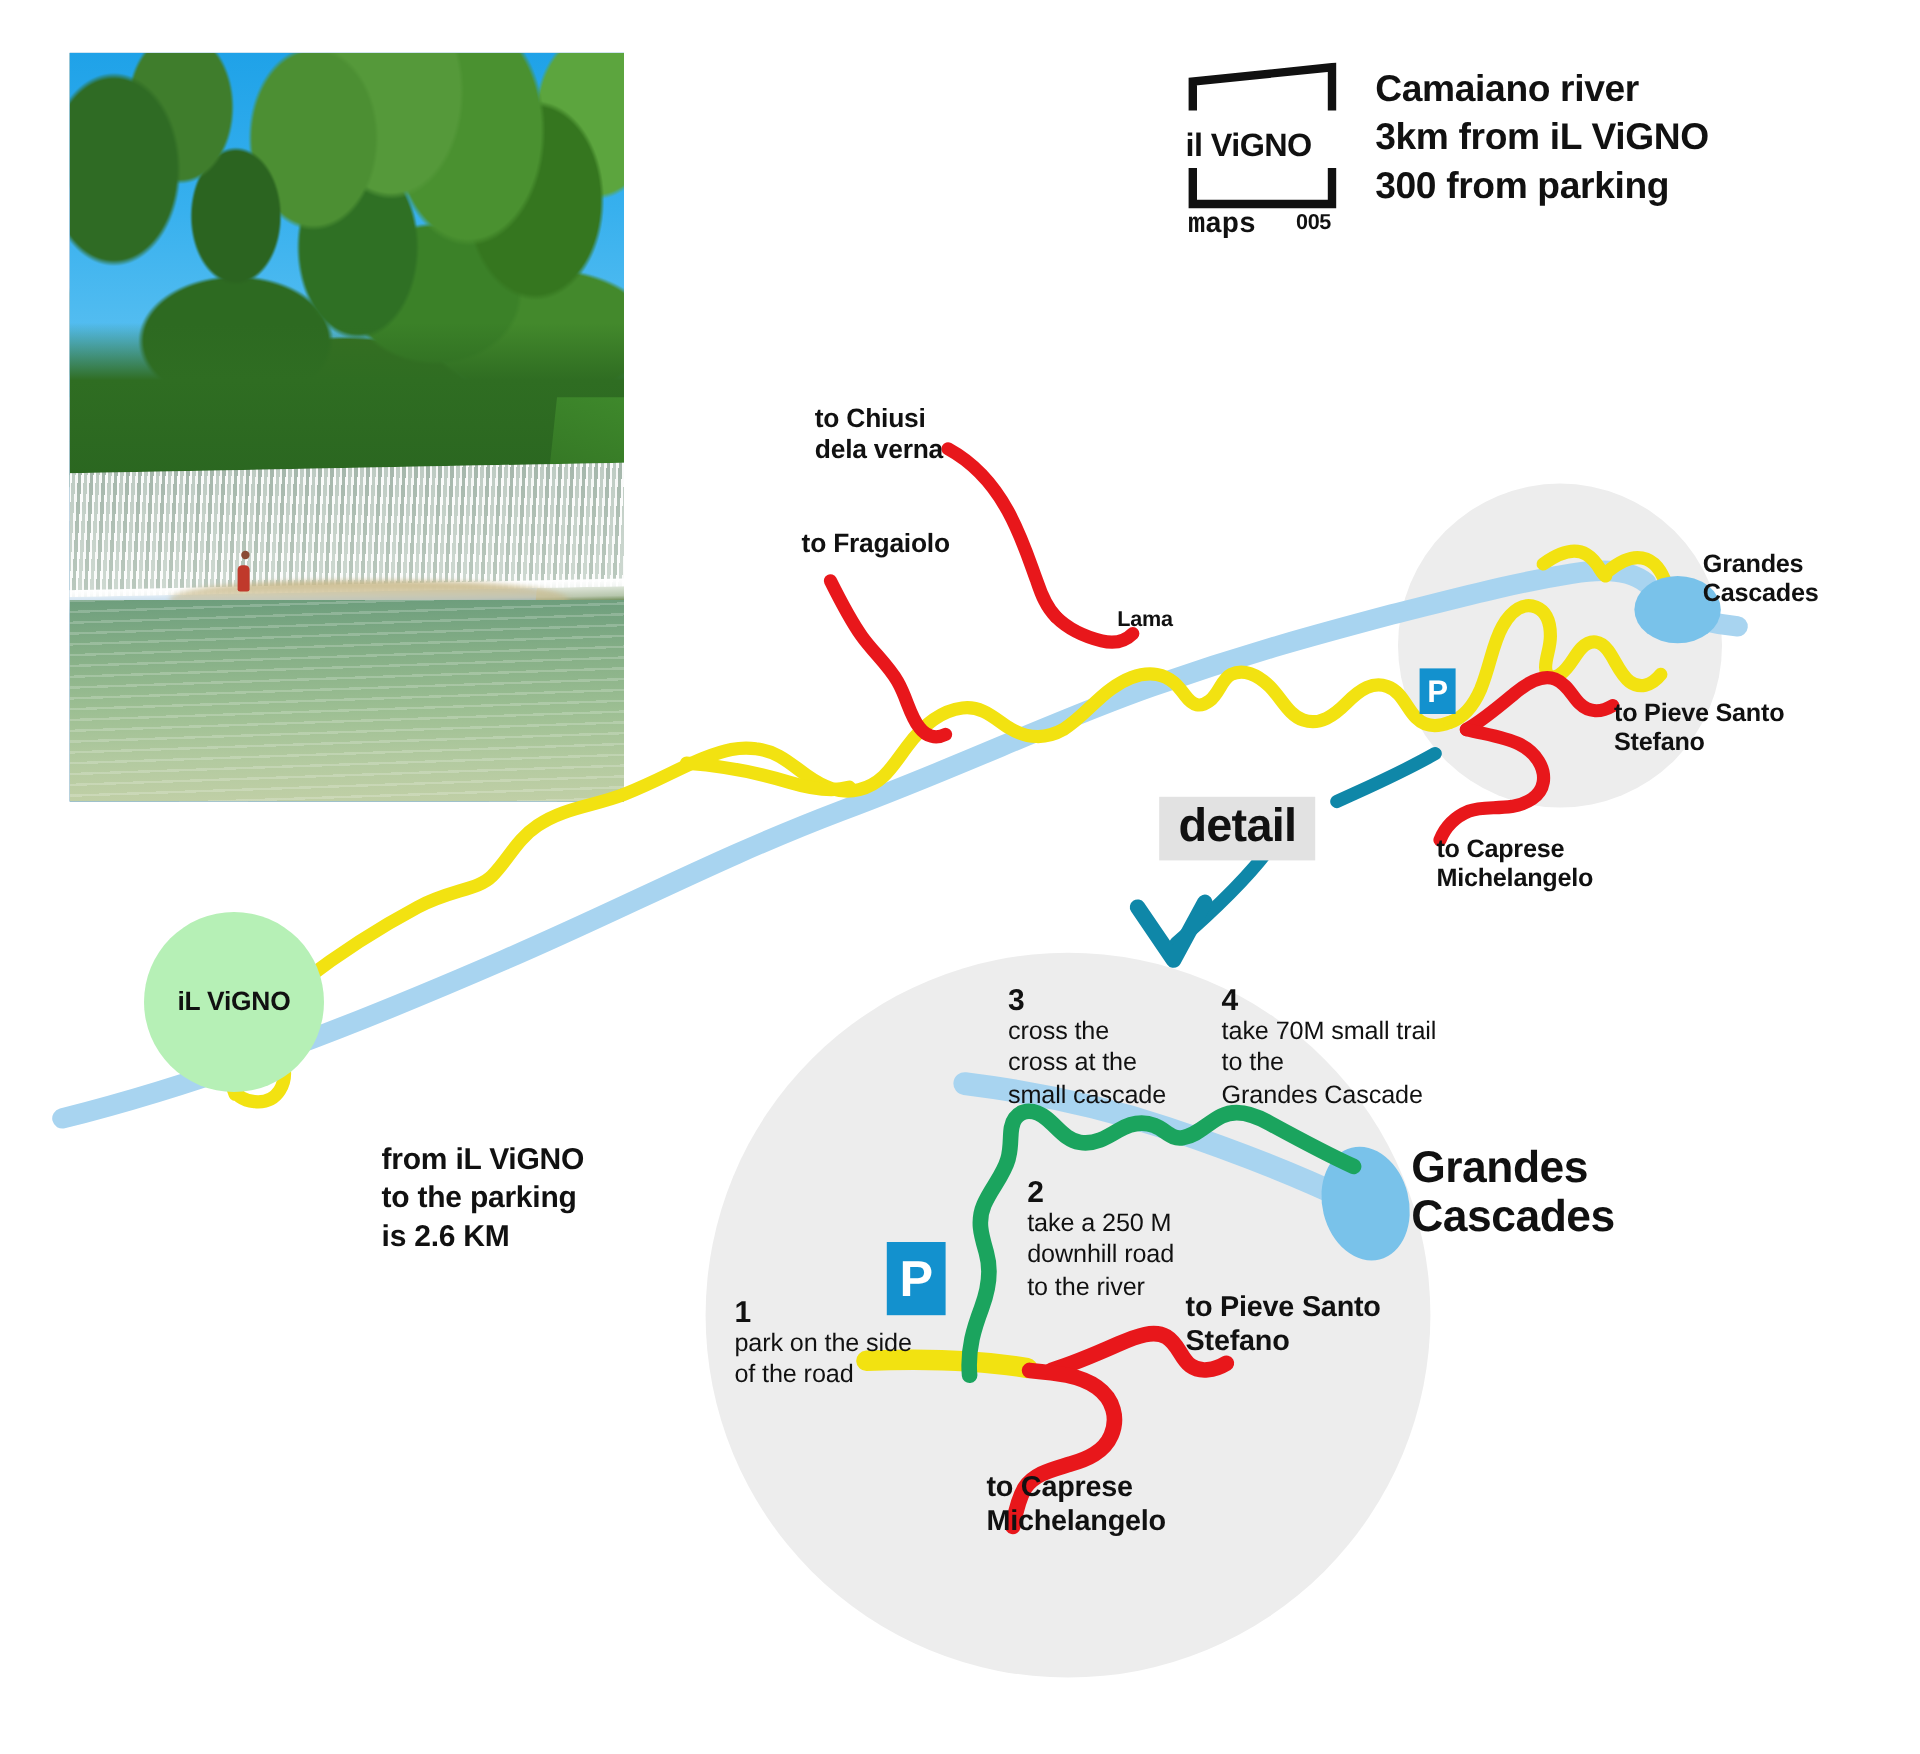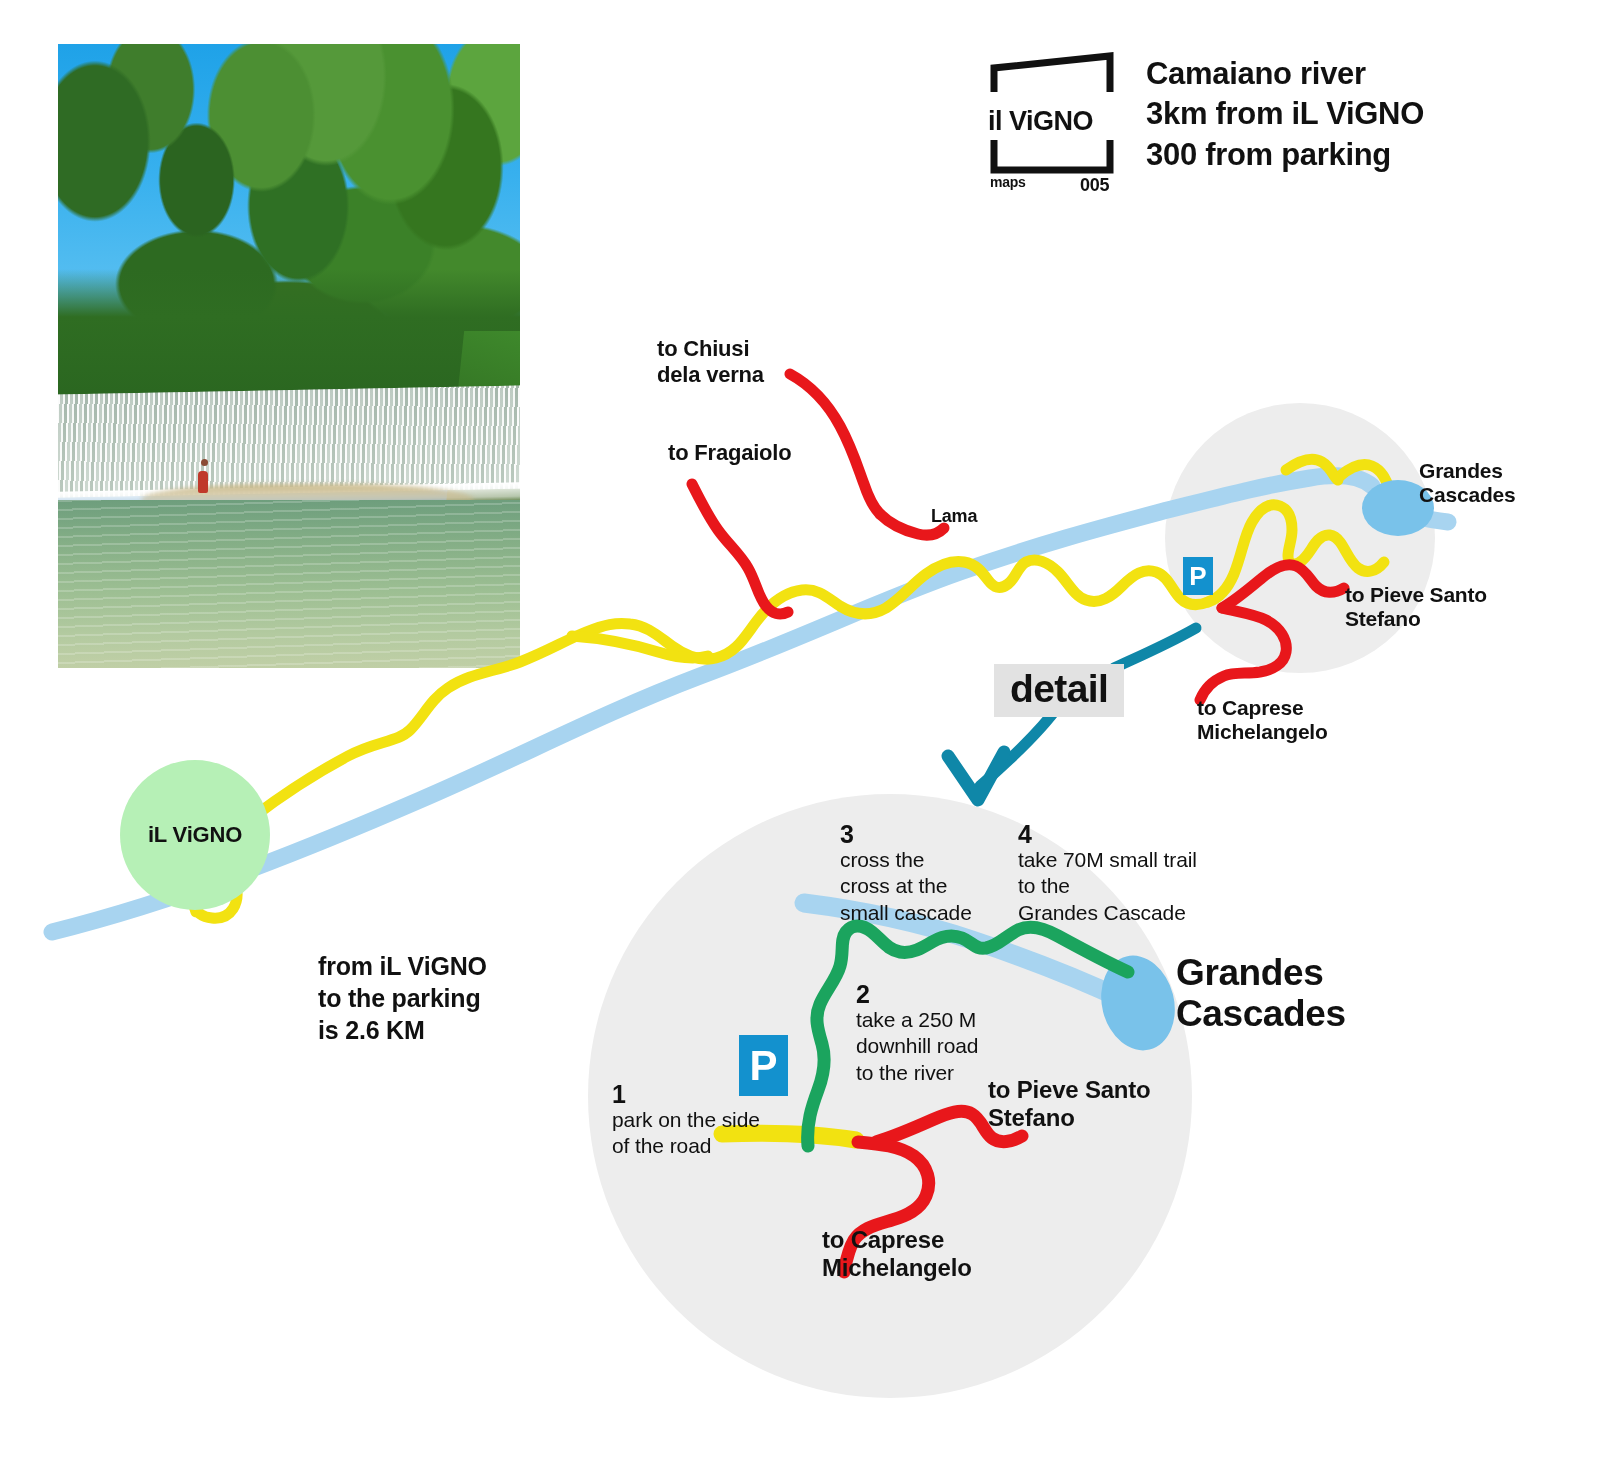--- a/index.html
+++ b/index.html
@@ -88,52 +88,52 @@
 
   
   #logo{left:988px;top:52px;width:128px;height:148px;}
   #logo .frame{position:absolute;inset:0;}
   #logo .lbl-vigno{
     position:absolute;left:0;top:56px;width:128px;text-align:left;
     font-size:27px;font-weight:bold;letter-spacing:-0.5px;line-height:1;
   }
   #logo .lbl-maps{
     position:absolute;left:2px;top:122px;
-    font-size:14px;font-weight:bold;letter-spacing:-0.3px;
+    font-size:24px;font-weight:bold;letter-spacing:-0.3px;font-family:Liberation Mono, monospace;
   }
   #logo .lbl-005{
     position:absolute;left:92px;top:123px;
     font-size:18px;font-weight:bold;letter-spacing:-0.3px;
   }
 
   
   #headline{
     left:1146px;top:40px;width:440px;
     font-size:31px;font-weight:bold;line-height:1.30;letter-spacing:-0.3px;margin-top:14px;
   }
 
   
   #mapsvg{left:0;top:0;width:1600px;height:1462px;}
 
   
   .maplabel{font-weight:bold;line-height:1.16;letter-spacing:-0.2px;}
-  #lbl-chiusi{left:657px;top:336px;font-size:22px;}
+  #lbl-chiusi{left:679px;top:336px;font-size:22px;}
   #lbl-fragaiolo{left:668px;top:440px;font-size:22px;}
   #lbl-lama{left:931px;top:506px;font-size:18px;}
   #lbl-grandes-ov{left:1419px;top:459px;font-size:21px;}
   #lbl-pieve-ov{left:1345px;top:583px;font-size:21px;}
   #lbl-caprese-ov{left:1197px;top:696px;font-size:21px;}
   #lbl-ilvigno-circle{
     left:120px;top:760px;width:150px;height:150px;border-radius:50%;
     background:#b6f0b6;display:flex;align-items:center;justify-content:center;
   }
   #lbl-ilvigno-circle span{font-size:22px;font-weight:bold;letter-spacing:-0.2px;}
   #lbl-distance{left:318px;top:950px;font-size:25px;font-weight:bold;line-height:1.28;letter-spacing:-0.2px;}
   #detail-badge{
-    left:994px;top:664px;background:#e2e2e2;padding:5px 16px 9px 16px;
+    left:966px;top:664px;background:#e2e2e2;padding:5px 16px 9px 16px;
   }
   #detail-badge span{font-size:39px;font-weight:bold;letter-spacing:-0.6px;line-height:1;}
 
   
   .pbadge{
     background:#1391ce;display:flex;align-items:center;justify-content:center;
     color:#ffffff;font-weight:bold;line-height:1;
   }
   #p-overview{left:1183px;top:557px;width:30px;height:38px;font-size:26px;}
   #p-detail{left:739px;top:1035px;width:49px;height:61px;font-size:42px;}

